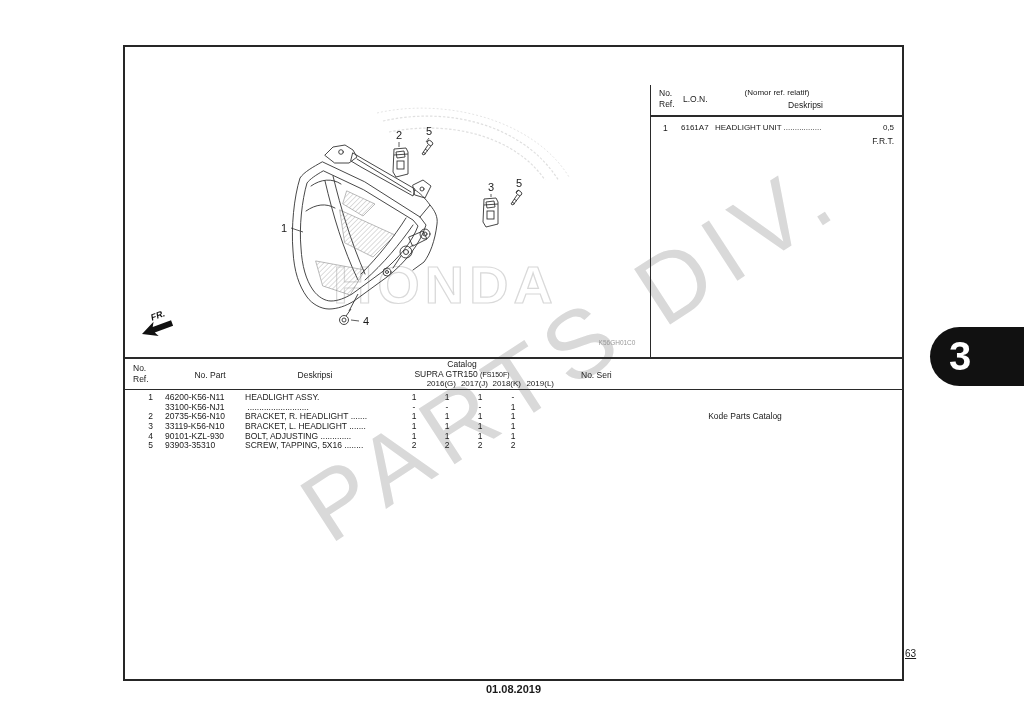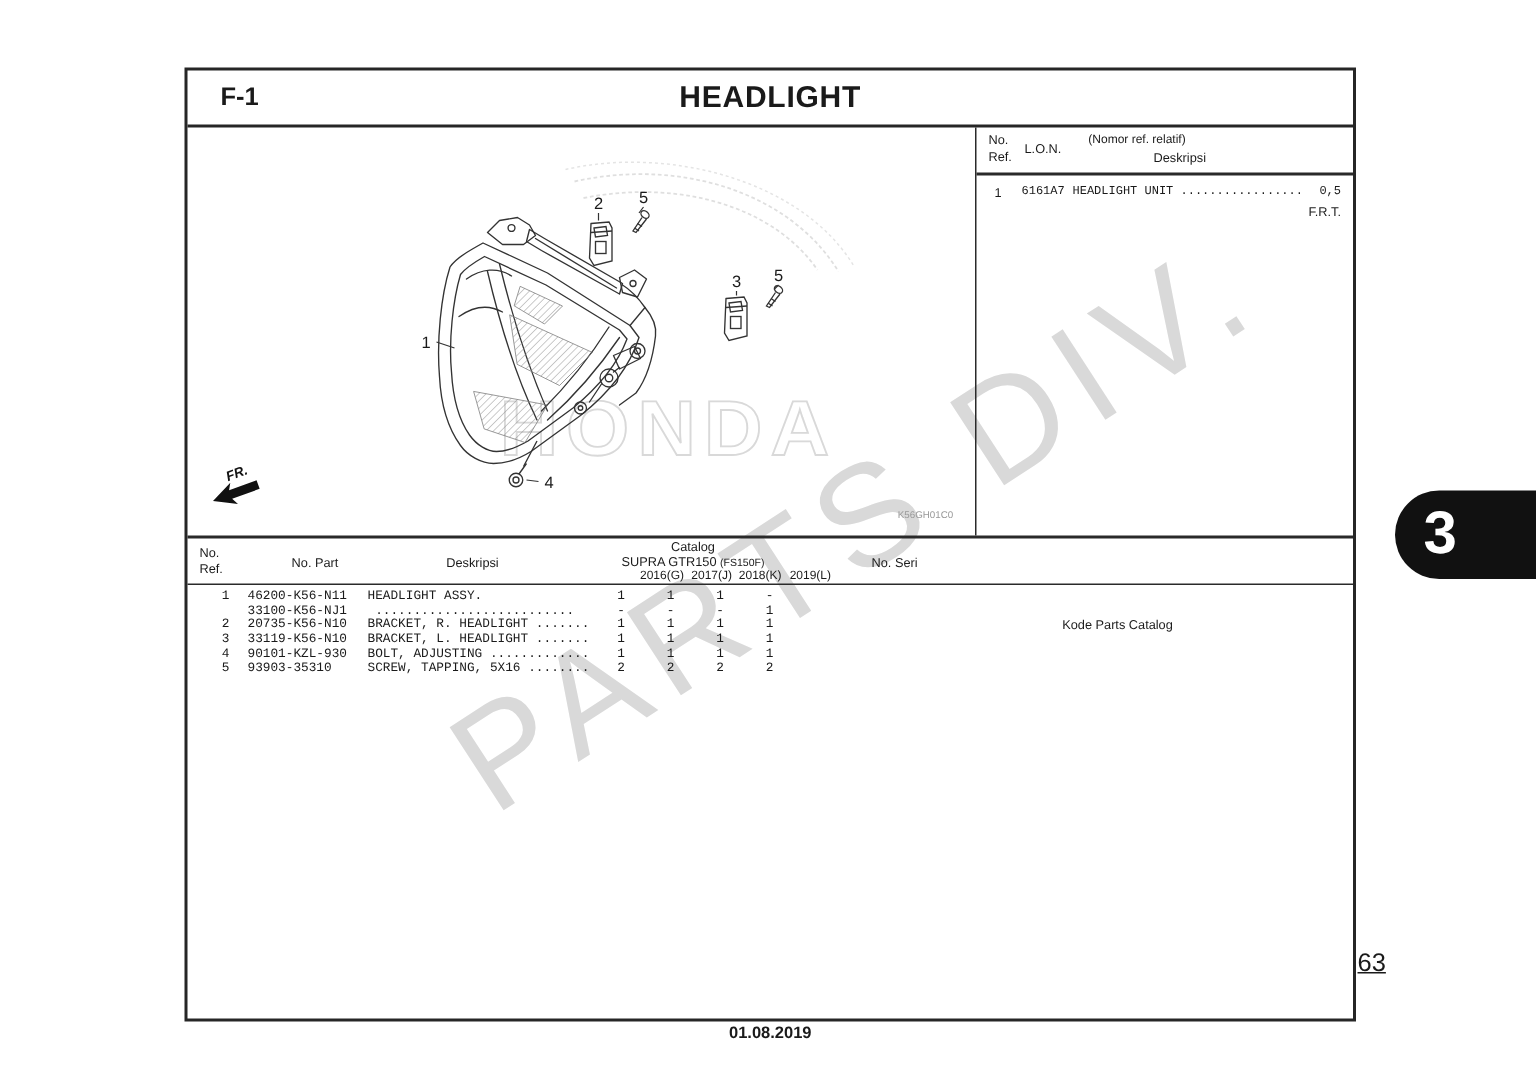--- a/index.html
+++ b/index.html
@@ -1,21 +1,21 @@
 <!DOCTYPE html>
 <html><head>
 <meta charset="utf-8">
 <style>
   html,body{margin:0;padding:0;}
   body{
     width:1024px;height:724px;position:relative;overflow:hidden;
     background:#ffffff;font-family:"Liberation Sans",sans-serif;color:#1a1a1a;
     -webkit-font-smoothing:antialiased;
   }
-  .mono{font-family:Liberation Mono, monospace;}
+  .mono{font-family:Liberation Sans, sans-serif;}
 
   
   .watermark{
     position:absolute;left:190px;top:120px;width:760px;height:460px;
     display:flex;align-items:center;justify-content:center;
     transform:rotate(-33deg);
     font-size:96px;letter-spacing:10px;color:#d9d9d9;white-space:nowrap;
     z-index:0;user-select:none;
   }
 
@@ -27,21 +27,21 @@
   .titlebar{position:relative;height:36px;border-bottom:2px solid #262626;}
   .section-code{position:absolute;left:22px;top:8px;font-size:17px;font-weight:bold;}
   .page-title{position:absolute;left:0;right:0;top:7px;text-align:center;font-size:20px;font-weight:bold;letter-spacing:.5px;}
 
   
   .ref-panel{position:absolute;left:525px;top:38px;width:251px;height:272px;border-left:1px solid #2a2a2a;}
   .ref-head{position:relative;height:30px;border-bottom:2px solid #2a2a2a;font-size:8.5px;}
   .rh-noref{position:absolute;left:8px;top:3px;line-height:11px;}
   .rh-noref span{display:block;}
   .rh-lon{position:absolute;left:32px;top:9px;}
-  .rh-rel{position:absolute;left:57px;top:2px;width:100px;line-height:12px;}
+  .rh-rel{position:absolute;left:76px;top:2px;width:100px;line-height:12px;}
   .rh-rel .l1{text-align:center;font-size:8px;}
   .rh-rel .l2{text-align:right;padding-right:4px;}
   .rh-frt{position:absolute;right:8px;top:9px;margin-top:42px;}
   .ref-row{position:absolute;left:0;right:0;top:38px;font-size:8.5px;}
   .rr-no{position:absolute;left:12px;top:0;}
   .rr-lon{position:absolute;left:30px;top:0;font-size:8px;}
   .rr-desc{position:absolute;left:64px;top:0;font-size:8px;white-space:pre;}
   .rr-frt{position:absolute;right:8px;top:0;font-size:8px;}
 
   
@@ -71,35 +71,31 @@
 
   
   .chapter-tab{
     position:absolute;right:0;top:327px;width:94px;height:59px;background:#111;
     border-radius:30px 0 0 30px;z-index:2;
   }
   .chapter-tab span{
     position:absolute;left:19px;top:50%;transform:translateY(-52%);
     color:#fff;font-size:40px;font-weight:bold;
   }
-  .page-num{position:absolute;left:905px;top:632px;font-size:17px;z-index:2;text-decoration:underline;}
+  .page-num{position:absolute;left:905px;top:648px;font-size:10px;z-index:2;text-decoration:underline;}
   .print-date{position:absolute;left:123px;top:683px;width:781px;text-align:center;
               font-size:11px;font-weight:bold;z-index:2;}
 </style>
 </head>
 <body>
 
 <div class="watermark">PARTS DIV.</div>
 
 <div class="sheet">
 
-  <div class="titlebar">
-    <div class="section-code">F-1</div>
-    <div class="page-title">HEADLIGHT</div>
-  </div>
 
   <svg class="diagram" viewBox="0 0 525 272">
     <defs>
       <pattern id="hatch" patternUnits="userSpaceOnUse" width="3.5" height="3.5" patternTransform="rotate(45)">
         <line x1="0" y1="0" x2="0" y2="3.5" stroke="#8a8a8a" stroke-width="0.6"></line>
       </pattern>
     </defs>
 
     <g opacity="0.9">
       <path d="M252,28 C322,12 410,36 444,92" stroke="#e2e2e2" stroke-width="1" fill="none" stroke-dasharray="2,2"></path>

